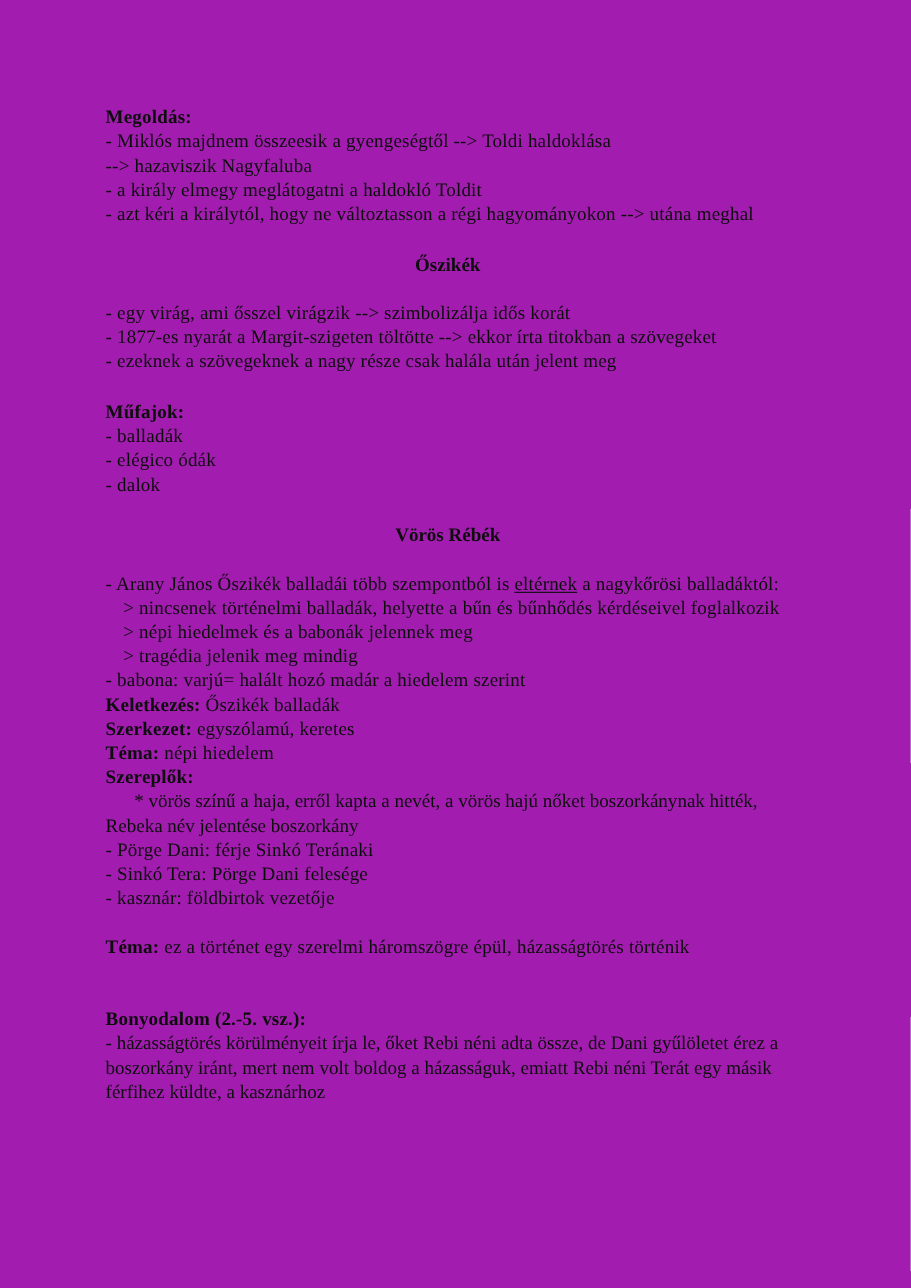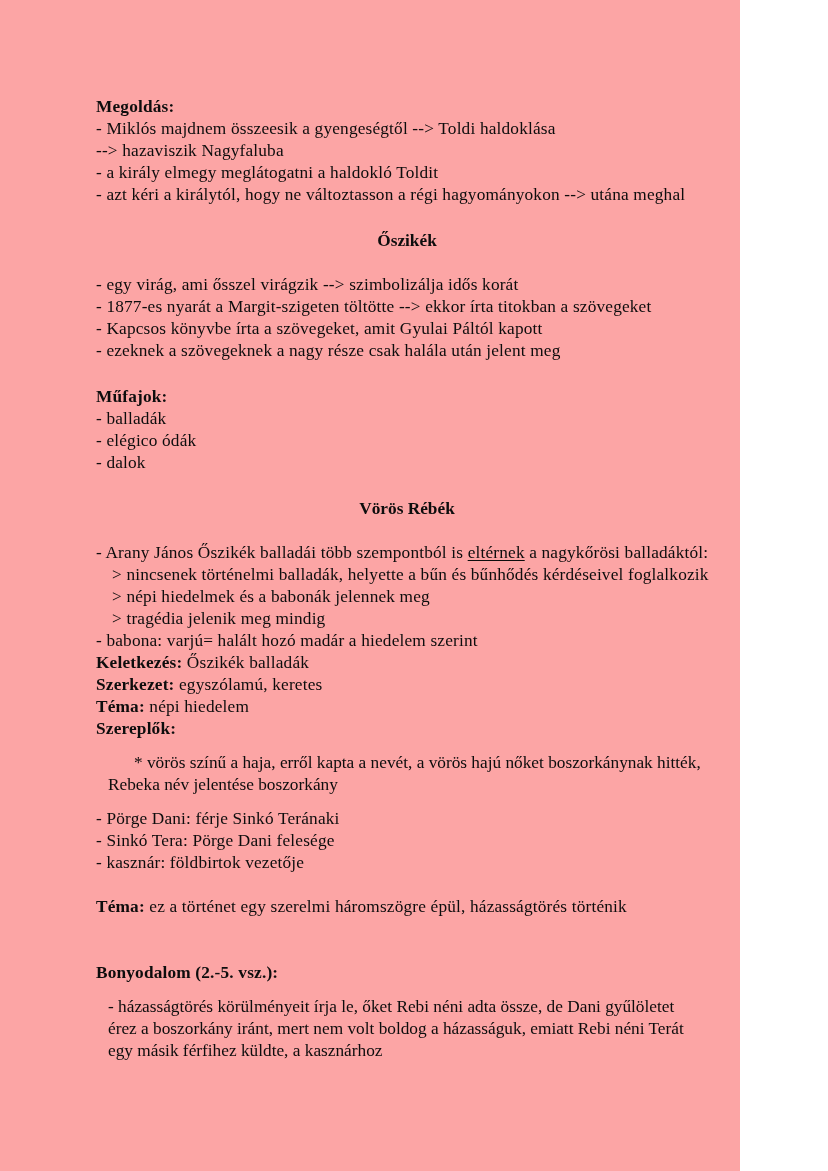--- a/index.html
+++ b/index.html
@@ -13,23 +13,23 @@
     height: 1171px;
     position: relative;
     font-family: "Liberation Serif", "DejaVu Serif", serif;
     color: #0d0d0d;
     -webkit-font-smoothing: antialiased;
   }
   .page {
     position: absolute;
     left: 0;
     top: 0;
-    width: 740px;
+    width: 828px;
     height: 1171px;
-    background: #fca5a5;
+    background: #a21caf;
     box-sizing: border-box;
     padding: 96px 110px 0 96px;
   }
   .col {
     width: 622px;
   }
   .ln {
     font-size: 17.3px;
     line-height: 22px;
     margin: 0;
@@ -48,21 +48,21 @@
     font-size: 17.3px;
     line-height: 22px;
     margin: 0;
   }
   .gap-md { height: 22px; }
   .gap-lg { height: 24px; }
   .indent1 { padding-left: 16px; }
   .wrapline {
     font-size: 17.3px;
     line-height: 22px;
-    margin: 12px;
+    margin: 0;
     white-space: normal;
   }
   u.under {
     text-decoration: underline;
     text-underline-offset: 2px;
   }
 </style>
 </head>
 <body>
 
@@ -76,21 +76,20 @@
     <p class="ln">- azt kéri a királytól, hogy ne változtasson a régi hagyományokon --&gt; utána meghal</p>
 
     <div class="gap-lg"></div>
 
     <p class="center">Őszikék</p>
 
     <div class="gap-md"></div>
 
     <p class="ln">- egy virág, ami ősszel virágzik --&gt; szimbolizálja idős korát</p>
     <p class="ln">- 1877-es nyarát a Margit-szigeten töltötte --&gt; ekkor írta titokban a szövegeket</p>
-    <p class="ln">- Kapcsos könyvbe írta a szövegeket, amit Gyulai Páltól kapott</p>
     <p class="ln">- ezeknek a szövegeknek a nagy része csak halála után jelent meg</p>
 
     <div class="gap-lg"></div>
 
     <p class="ln bold">Műfajok:</p>
     <p class="ln">- balladák</p>
     <p class="ln">- elégico ódák</p>
     <p class="ln">- dalok</p>
 
     <div class="gap-lg"></div>

